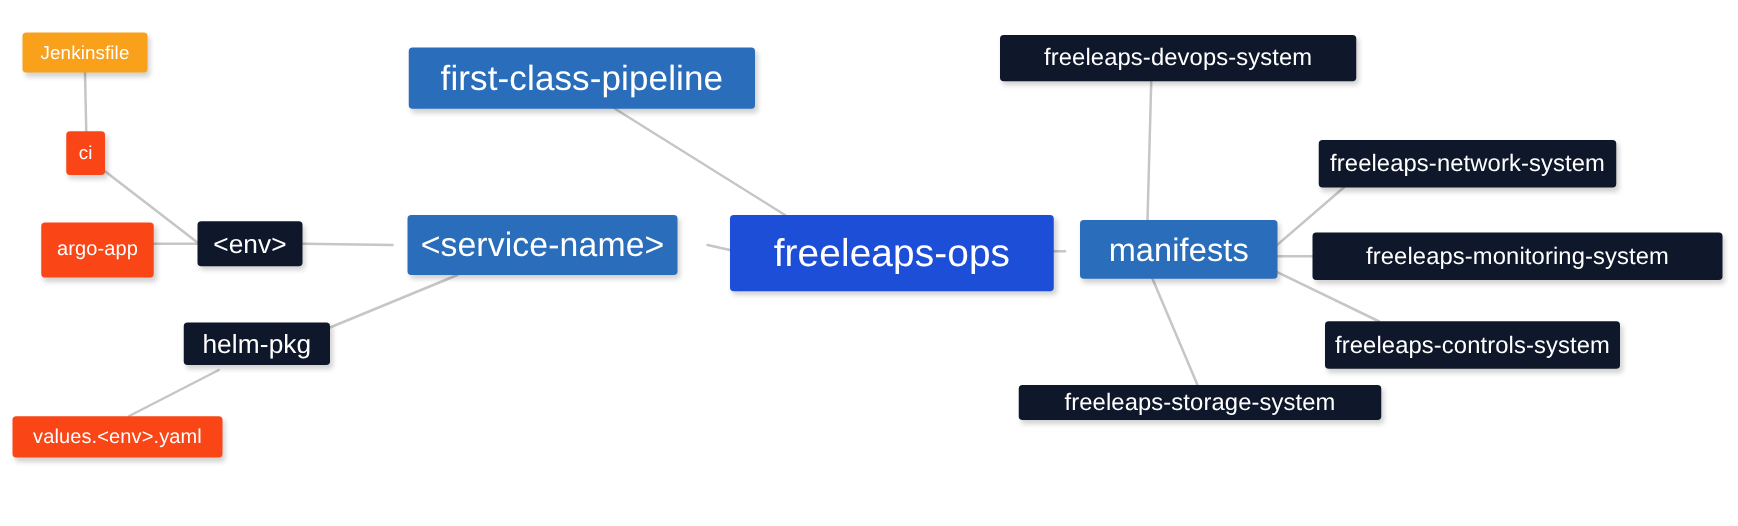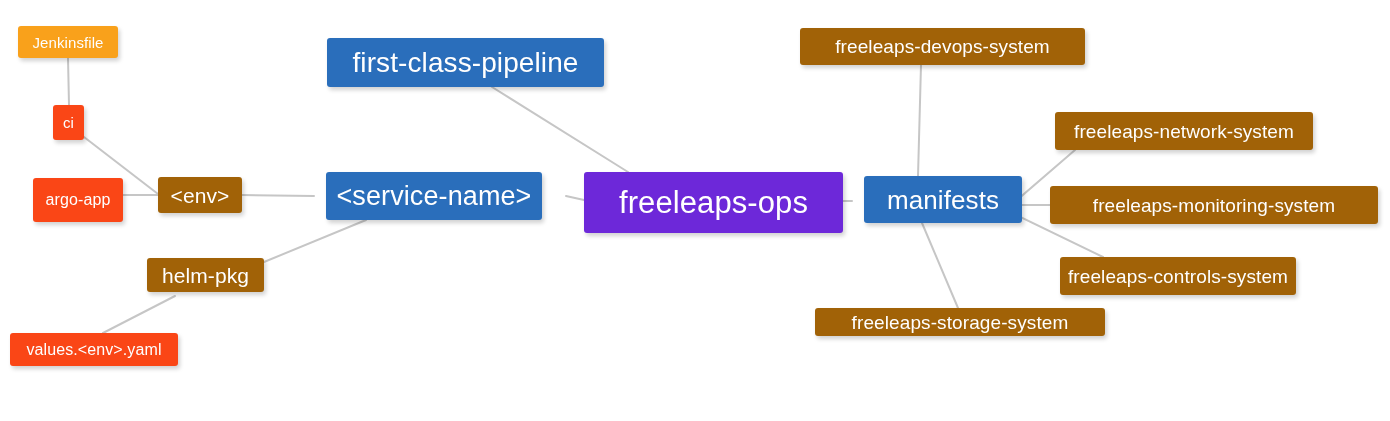--- a/index.html
+++ b/index.html
@@ -35,23 +35,23 @@
     justify-content: center;
     border-radius: 3px;
     color: #ffffff;
     white-space: nowrap;
     line-height: 1;
     letter-spacing: 0.1px;
     box-shadow: 2px 3px 4px rgba(0,0,0,0.18);
     text-shadow: 0 0 1px rgba(0,0,0,0.05);
     user-select: none;
   }
-  .node.root      { background: #6d28d9; }
+  .node.root      { background: #1d4ed8; }
   .node.blue      { background: #2a6ebb; margin-left: 12px; }
-  .node.green     { background: #a16207; }
+  .node.green     { background: #0f172a; }
   .node.red       { background: #fa4616; }
   .node.orange    { background: #f9a11b; }
 </style>
 </head>
 <body>
 
 <div id="canvas">
   <svg id="edge-layer" viewBox="0 0 1390 421" xmlns="http://www.w3.org/2000/svg">
       <line x1="68" y1="58" x2="69" y2="105" stroke="#c6c6c6" stroke-width="2" stroke-linecap="round"></line>
       <line x1="84" y1="137" x2="158" y2="194" stroke="#c6c6c6" stroke-width="2" stroke-linecap="round"></line>
@@ -95,21 +95,21 @@
       </div>
       <div class="node root" style="left: 584px; top: 172px; width: 259px; height: 61px; font-size: 31px;">
         <span>freeleaps-ops</span>
       </div>
       <div class="node blue" style="left: 852px; top: 176px; width: 158px; height: 47px; font-size: 26px;">
         <span>manifests</span>
       </div>
       <div class="node green" style="left: 800px; top: 28px; width: 285px; height: 37px; font-size: 19px;">
         <span>freeleaps-devops-system</span>
       </div>
-      <div class="node green" style="left: 1055px; top: 112px; width: 258px; height: 38px; font-size: 19px; justify-content: center;">
+      <div class="node green" style="left: 1055px; top: 112px; width: 238px; height: 38px; font-size: 19px; justify-content: center;">
         <span>freeleaps-network-system</span>
       </div>
       <div class="node green" style="left: 1050px; top: 186px; width: 328px; height: 38px; font-size: 19px;">
         <span>freeleaps-monitoring-system</span>
       </div>
       <div class="node green" style="left: 1060px; top: 257px; width: 236px; height: 38px; font-size: 19px;">
         <span>freeleaps-controls-system</span>
       </div>
       <div class="node green" style="left: 815px; top: 308px; width: 290px; height: 28px; font-size: 19px;">
         <span>freeleaps-storage-system</span>

